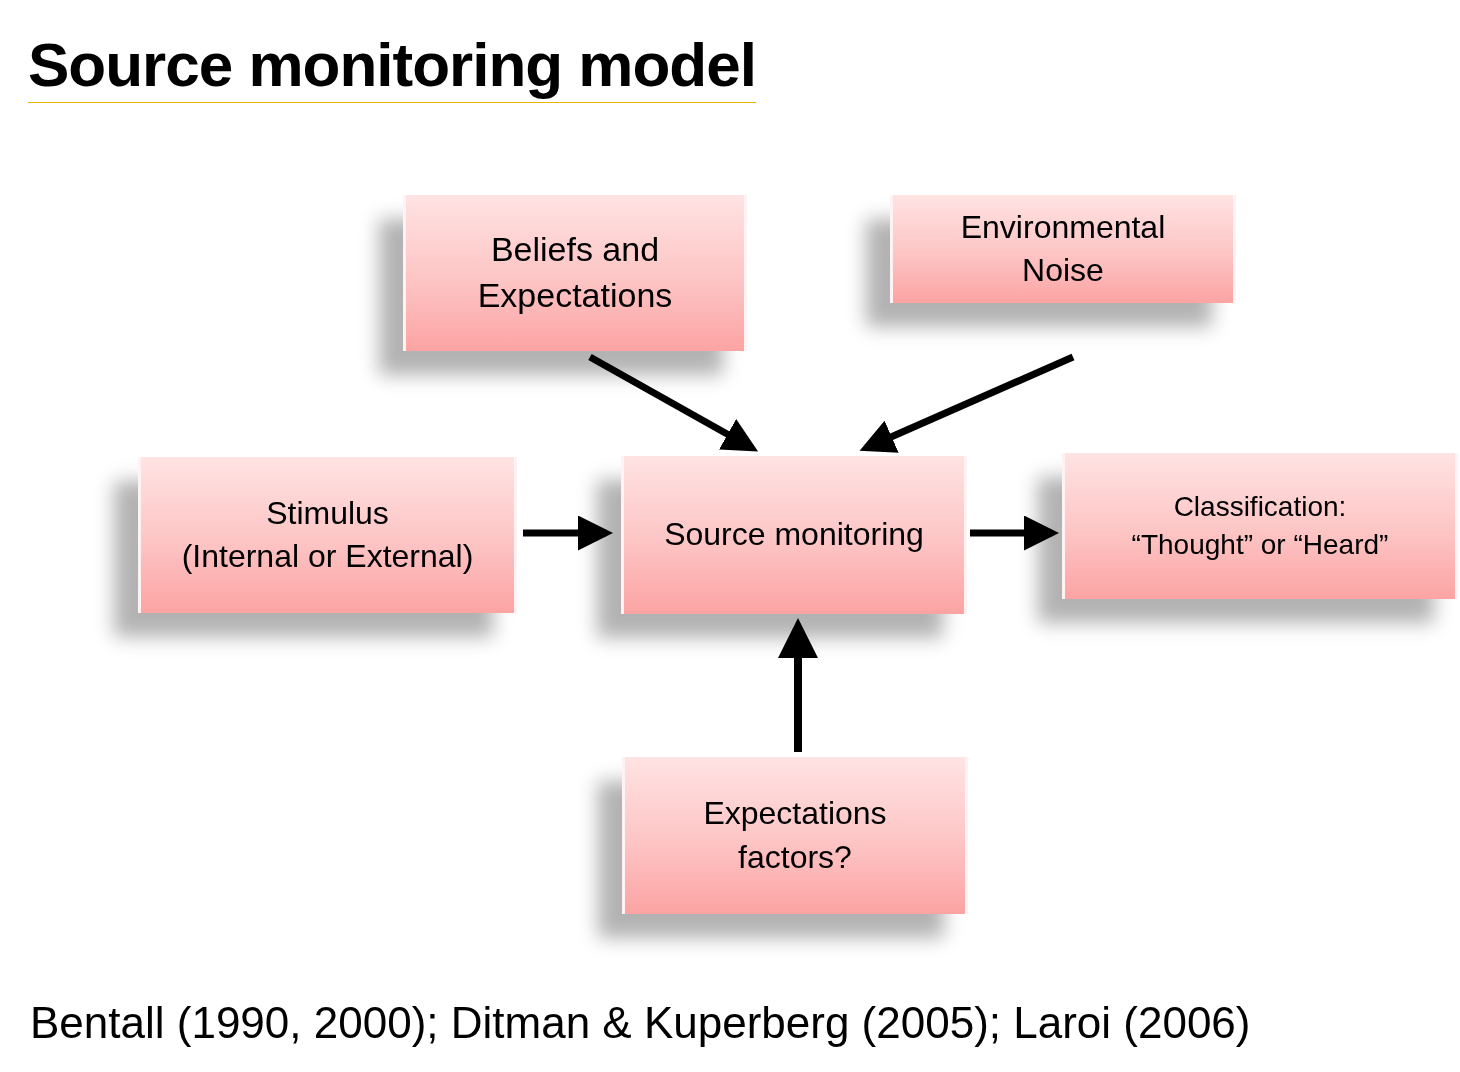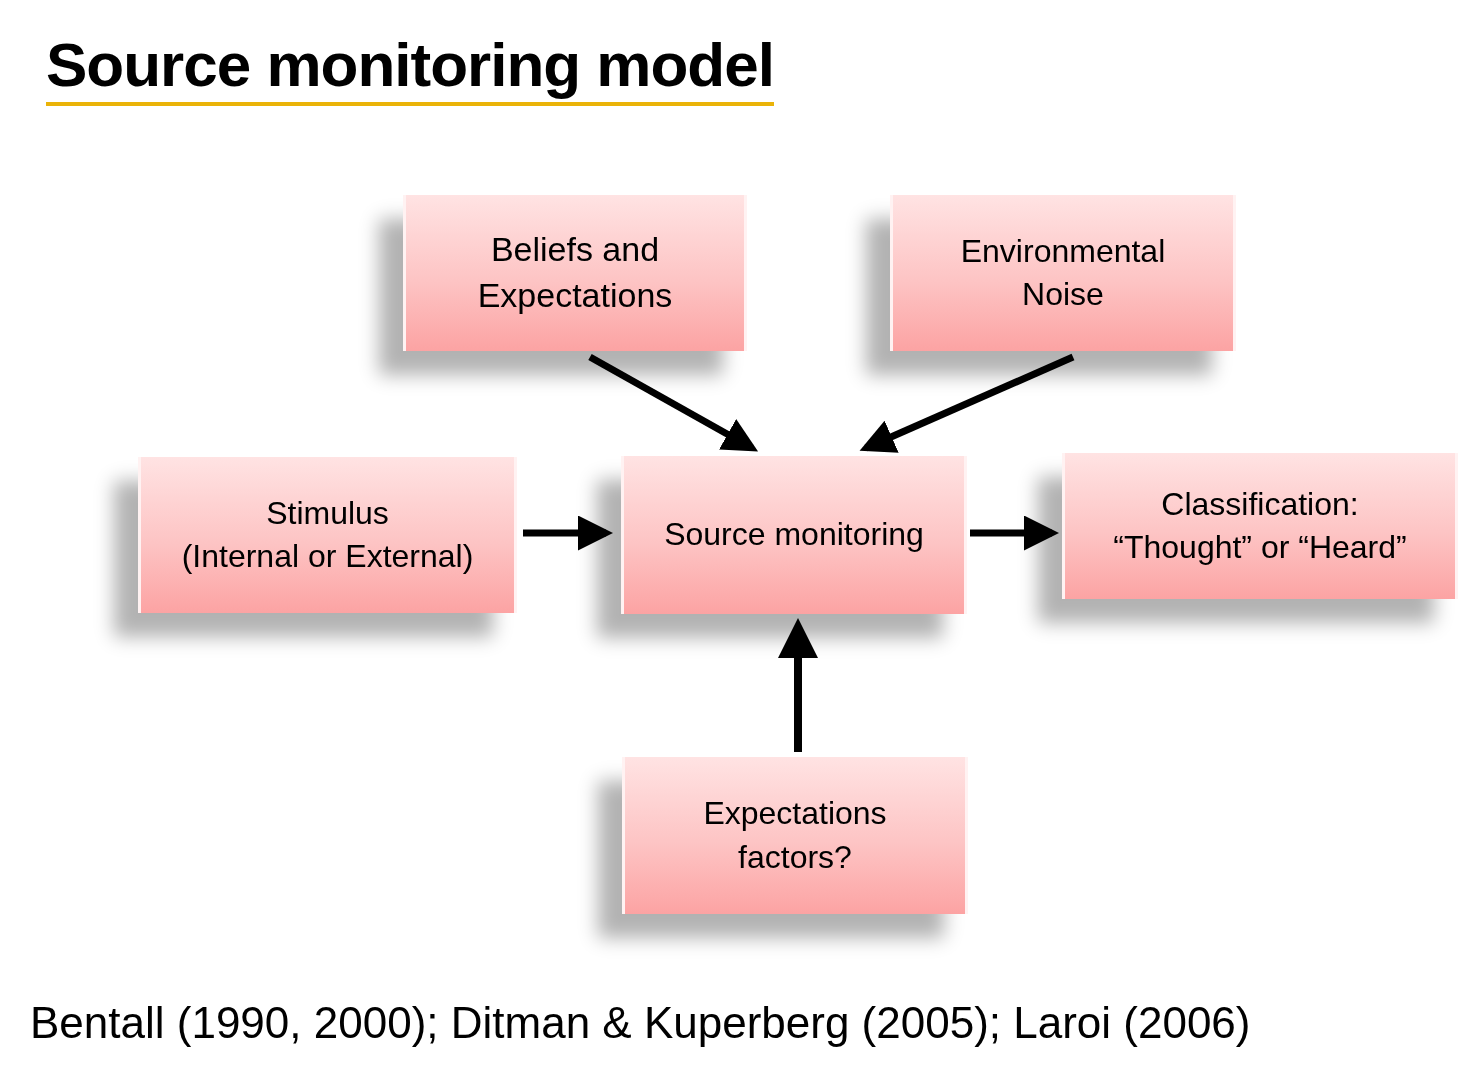--- a/index.html
+++ b/index.html
@@ -1,19 +1,19 @@
 <!DOCTYPE html>
 <html><head>
 <meta charset="utf-8">
 <style>
   html, body { margin: 0; padding: 0; background: #ffffff; }
   body { width: 1460px; height: 1072px; position: relative; overflow: hidden;
          font-family: "Liberation Sans", "DejaVu Sans", sans-serif; color: #000; }
-  .title { position: absolute; left: 46px; top: 28px; font-size: 62px; font-weight: bold;
-           letter-spacing: -1px; line-height: 1.2; border-bottom: 4px solid #eab308; padding-bottom: 0px; }
+  .title { position: absolute; left: 28px; top: 28px; font-size: 62px; font-weight: bold;
+           letter-spacing: -1px; line-height: 1.2; border-bottom: 1px solid #eab308; padding-bottom: 0px; }
   .box { position: absolute; display: flex; align-items: center; justify-content: center;
          text-align: center; font-size: 34px; line-height: 1.35;
          background: linear-gradient(to bottom, #ffe3e3 0%, #fdc4c4 55%, #fca3a3 100%);
          box-shadow: -24px 24px 18px rgba(0,0,0,0.30);
          border-left: 3px solid #fff2f2; border-right: 3px solid #fff2f2; box-sizing: border-box; }
   .box span { display: block; white-space: pre-line; }
   svg.arrows { position: absolute; left: 0; top: 0; }
   .citation { position: absolute; left: 30px; top: 998px; font-size: 44px; }
 </style>
 </head>
@@ -31,32 +31,32 @@
   <line x1="1073" y1="357" x2="866" y2="448" stroke="#000" stroke-width="7" marker-end="url(#ah)"></line>
   <line x1="523" y1="533" x2="606" y2="533" stroke="#000" stroke-width="7" marker-end="url(#ah)"></line>
   <line x1="970" y1="533" x2="1052" y2="533" stroke="#000" stroke-width="7" marker-end="url(#ah)"></line>
   <line x1="798" y1="752" x2="798" y2="626" stroke="#000" stroke-width="8" marker-end="url(#ah)"></line>
 </svg>
 
 <div class="box" style="left:403px; top:195px; width:344px; height:156px;">
   <span>Beliefs and
 Expectations</span>
 </div>
-<div class="box" style="left:890px; top:195px; width:346px; height:156px; font-size:32px;">
+<div class="box" style="left:890px; top:195px; width:346px; height:108px; font-size:32px;">
   <span>Environmental
 Noise</span>
 </div>
 <div class="box" style="left:138px; top:457px; width:379px; height:156px; font-size:32px;text-align:center;">
   <span>Stimulus
 (Internal or External)</span>
 </div>
 <div class="box" style="left:621px; top:456px; width:346px; height:158px; font-size:32px;">
   <span>Source monitoring</span>
 </div>
-<div class="box" style="left:1062px; top:453px; width:396px; height:146px; font-size:32px;">
+<div class="box" style="left:1062px; top:453px; width:396px; height:146px; font-size:28px;">
   <span>Classification:
 “Thought” or “Heard”</span>
 </div>
 <div class="box" style="left:622px; top:757px; width:346px; height:157px; font-size:32px;">
   <span>Expectations
 factors?</span>
 </div>
 
 <div class="citation">Bentall (1990, 2000); Ditman &amp; Kuperberg (2005); Laroi (2006)</div>
 

